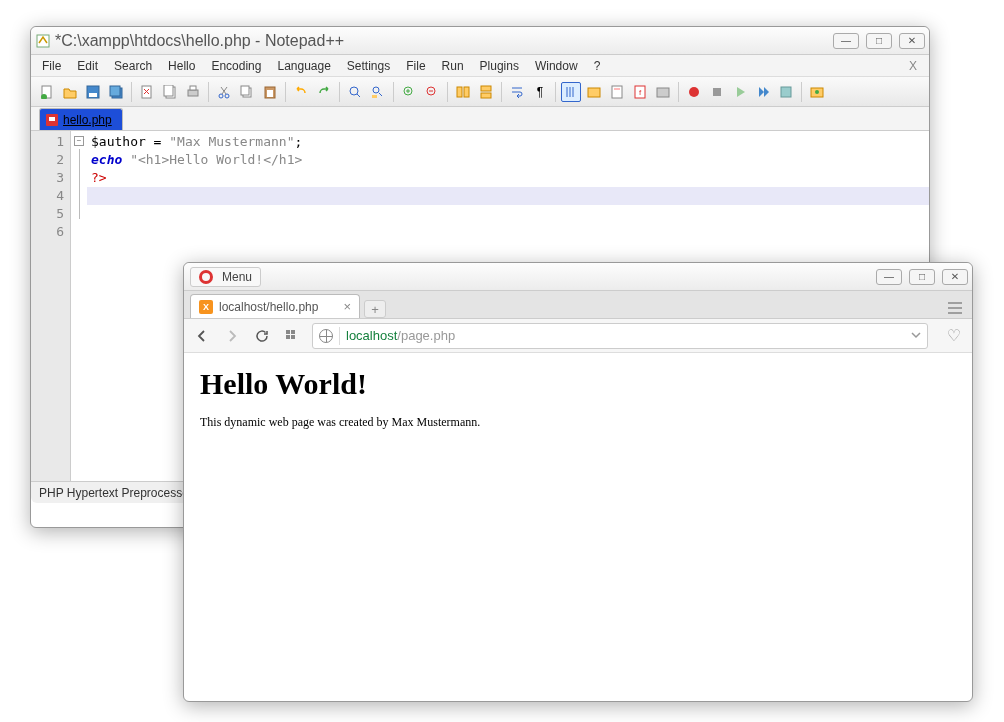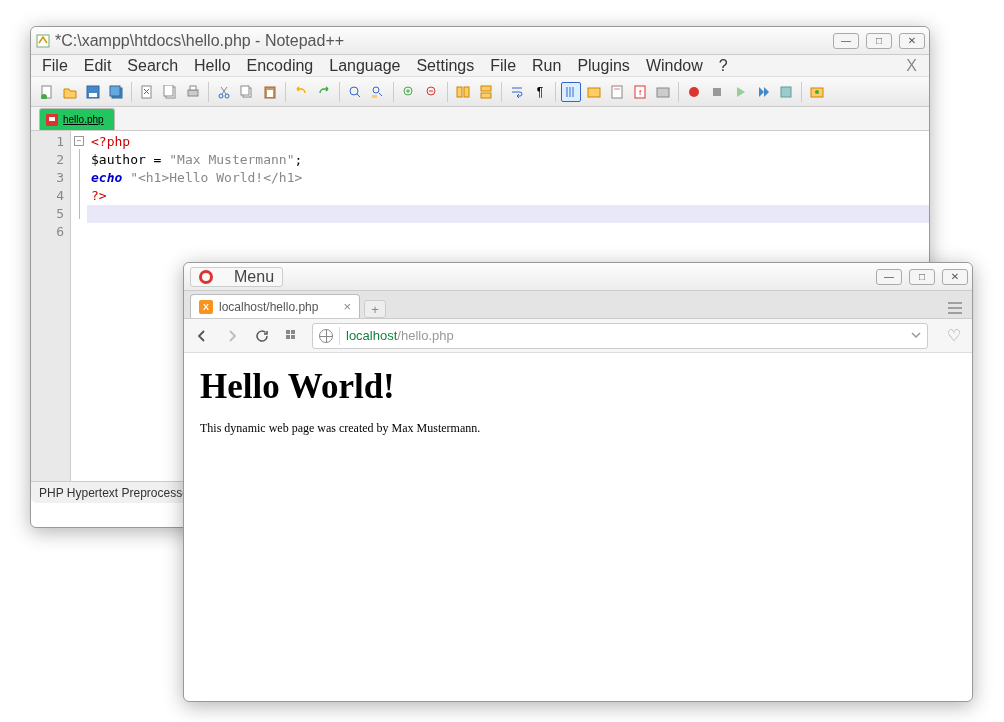--- a/index.html
+++ b/index.html
@@ -32,66 +32,66 @@
 .npp-titlebar .icon { width:16px; height:16px; margin-right:4px; display:inline-flex;align-items:center;justify-content:center;}
 .npp-title { color:#555; font-size:16px; flex:1; }
 .win-btns { display:flex; gap:7px; }
 .win-btn { width:26px; height:16px; border:1px solid #aaa; border-radius:3px; background:#f5f5f5; display:flex;align-items:center;justify-content:center; font-size:10px; color:#555; cursor:default;}
 .npp-menubar {
   height: 22px;
   background: #f4f4f4;
   border-bottom: 1px solid #ddd;
   display:flex; align-items:center; padding:0 4px; gap:2px;
 }
-.npp-menubar span { padding:2px 7px; color:#333; font-size:16px; }
+.npp-menubar span { padding:2px 7px; color:#333; font-size:12px; }
 .npp-menubar .menu-x { margin-left:auto; color:#888; padding:2px 8px; }
 .npp-toolbar {
   height: 30px;
   background: linear-gradient(#fafafa,#e8e8e8);
   border-bottom: 1px solid #ccc;
   display:flex; align-items:center; padding:0 6px; gap:3px;
 }
 .tb-btn { width:20px;height:20px;border:1px solid transparent;border-radius:2px;display:flex;align-items:center;justify-content:center;font-size:12px;}
 .tb-sep { width:1px;height:20px;background:#ccc;margin:0 2px;}
 .npp-tabs { height:24px; background:#f4f4f4; border-bottom:1px solid #ccc; display:flex; align-items:flex-end; padding-left:8px;}
-.npp-tab { height:22px; background:#22c55e; border:1px solid #bbb; border-bottom:none; border-radius:3px 3px 0 0; display:flex;align-items:center; padding:0 10px 0 6px; gap:5px; font-size:10px;text-decoration:underline;}
+.npp-tab { height:22px; background:#1d4ed8; border:1px solid #bbb; border-bottom:none; border-radius:3px 3px 0 0; display:flex;align-items:center; padding:0 10px 0 6px; gap:5px; font-size:12px;text-decoration:underline;}
 .npp-tab .save-dot{width:12px;height:12px;background:#d33;border-radius:1px;position:relative;}
 .npp-tab .save-dot::before{content:"";position:absolute;width:6px;height:4px;background:#fff;top:3px;left:3px;}
 .code-area { display:flex; height:350px; background:#fff; }
 .gutter { width:40px;background:#e9e9e9;border-right:1px solid #ccc;text-align:right;padding:2px 6px 0 0; color:#888;font-family:Consolas,monospace;font-size:13px;line-height:18px;}
 .code { flex:1; padding:2px 0 0 0; font-family:Consolas,monospace; font-size:13px; line-height:18px; position:relative;}
 .fold-col{width:16px;background:#fff;border-right:0;padding-top:2px;}
 .fold-box{width:10px;height:10px;border:1px solid #999;margin:3px auto;font-size:8px;line-height:8px;text-align:center;color:#666;}
 .code-line{white-space:pre;padding-left:4px;}
 .hl-line{background:#e8e8f8;}
 .t-red{color:#c00;} .t-kw{color:#00c;font-weight:bold;font-style:italic;} .t-str{color:#888;} .t-var{color:#000;}
 .npp-status{height:22px;background:#f0f0f0;border-top:1px solid #ccc;display:flex;align-items:center;padding:0 8px;color:#333;font-size:12px;border-radius:0 0 6px 6px;}
 
 .opera { left:183px; top:262px; width:790px; height:440px; background:#fff;}
 .opera-titlebar{height:28px;background:linear-gradient(#fdfdfd,#ececec);border-bottom:1px solid #ccc;border-radius:6px 6px 0 0;display:flex;align-items:center;padding:0 4px;}
-.opera-menu-btn{height:20px;border:1px solid #ccc;border-radius:3px;background:#f8f8f8;display:flex;align-items:center;padding:0 8px;gap:21px;font-size:16px;color:#444;margin-left:2px;justify-content:space-between;}
+.opera-menu-btn{height:20px;border:1px solid #ccc;border-radius:3px;background:#f8f8f8;display:flex;align-items:center;padding:0 8px;gap:9px;font-size:12px;color:#444;margin-left:2px;justify-content:space-between;}
 .opera-o{width:14px;height:14px;border:3px solid #d33;border-radius:50%;}
 .opera-titlebar .win-btns{margin-left:auto;}
 .opera-tabs{height:28px;background:#e4e4e4;display:flex;align-items:flex-end;padding-left:6px;gap:4px;border-bottom:1px solid #ccc;}
 .opera-tab{height:24px;background:#fff;border:1px solid #bbb;border-bottom:none;border-radius:4px 4px 0 0;display:flex;align-items:center;padding:0 8px;gap:6px;min-width:170px;font-size:12px;color:#555;}
 .opera-tab .fav{width:14px;height:14px;background:#f7931e;border-radius:2px;display:flex;align-items:center;justify-content:center;color:#fff;font-size:9px;font-weight:bold;}
 .opera-tab .tab-close{margin-left:auto;color:#888;font-size:13px;}
 .opera-newtab{width:22px;height:18px;border:1px solid #ccc;background:#eee;border-radius:3px;display:flex;align-items:center;justify-content:center;color:#888;font-size:13px;}
 .opera-sb{margin-left:auto;width:22px;height:20px;color:#888;display:flex;align-items:center;justify-content:center;margin-right:6px;}
 .opera-toolbar{height:34px;background:#f6f6f6;border-bottom:1px solid #ddd;display:flex;align-items:center;padding:0 8px;gap:10px;}
 .nav-btn{width:20px;height:20px;display:flex;align-items:center;justify-content:center;color:#666;font-size:15px;}
 .addr{flex:1;height:26px;border:1px solid #ccc;border-radius:3px;background:#fff;display:flex;align-items:center;padding:0 6px;gap:6px;color:#999;font-size:13px;}
 .addr .globe{width:14px;height:14px;border:1.2px solid #888;border-radius:50%;position:relative;}
 .addr .globe::before{content:"";position:absolute;width:100%;height:0;border-top:1px solid #888;top:50%;left:0;}
 .addr .globe::after{content:"";position:absolute;height:100%;width:0;border-left:1px solid #888;left:50%;top:0;}
 .addr .addr-sep{width:1px;height:18px;background:#ddd;}
 .addr .url-dark{color:#15803d;}
 .heart{width:20px;height:20px;color:#999;font-size:16px;display:flex;align-items:center;justify-content:center;margin-left:6px;}
 .opera-content{padding:14px 16px;font-family:"Times New Roman",serif;color:#000;}
-.opera-content h1{font-size:35px;font-weight:bold;margin-bottom:14px;}
+.opera-content h1{font-size:30px;font-weight:bold;margin-bottom:14px;}
 .opera-content p{font-size:12px;}
 </style>
 </head>
 <body>
 
 <div class="window npp">
   <div class="npp-titlebar">
     <span class="icon">
       <svg width="16" height="16">
           <rect x="2" y="2" width="12" height="12" fill="#fff" stroke="#7a7"></rect>
@@ -327,21 +327,20 @@
       <div>3</div>
       <div>4</div>
       <div>5</div>
       <div>6</div>
     </div>
     <div class="fold-col">
       <div class="fold-box">−</div>
       <div style="width:0;border-left:1px solid #bbb;height:70px;margin:0 auto"></div>
     </div>
     <div class="code">
-      <div class="code-line"><span class="t-red">&lt;?php</span></div>
       <div class="code-line"><span class="t-var">$author</span><span> = </span><span class="t-str">"Max Mustermann"</span><span>;</span></div>
       <div class="code-line"><span class="t-kw">echo</span><span> </span><span class="t-str">"&lt;h1&gt;Hello World!&lt;/h1&gt;</span></div>
       <div class="code-line"><span class="t-red">?&gt;</span></div>
       <div class="code-line hl-line">&nbsp;</div>
     </div>
   </div>
 
   <div class="npp-status">
     <span>PHP Hypertext Preprocesso</span>
   </div>
@@ -400,21 +399,21 @@
       <svg width="14" height="14">
           <rect x="1" y="1" width="4" height="4" fill="#888"></rect>
           <rect x="6" y="1" width="4" height="4" fill="#888"></rect>
           <rect x="1" y="6" width="4" height="4" fill="#888"></rect>
           <rect x="6" y="6" width="4" height="4" fill="#888"></rect>
         </svg>
     </div>
     <div class="addr">
       <span class="globe"></span>
       <span class="addr-sep"></span>
-      <span><span class="url-dark">localhost</span><span>/hello.php</span></span>
+      <span><span class="url-dark">localhost</span><span>/page.php</span></span>
       <span style="margin-left:auto">
         <svg width="10" height="10">
             <path d="M1 3l4 4 4-4" fill="none" stroke="#999" stroke-width="1.5"></path>
           </svg>
       </span>
     </div>
     <div class="heart">♡</div>
   </div>
 
   <div class="opera-content">

